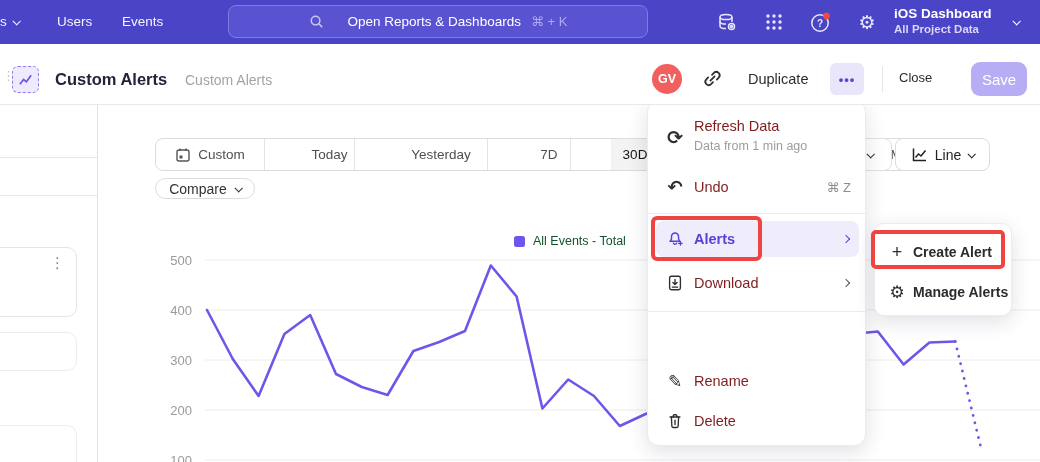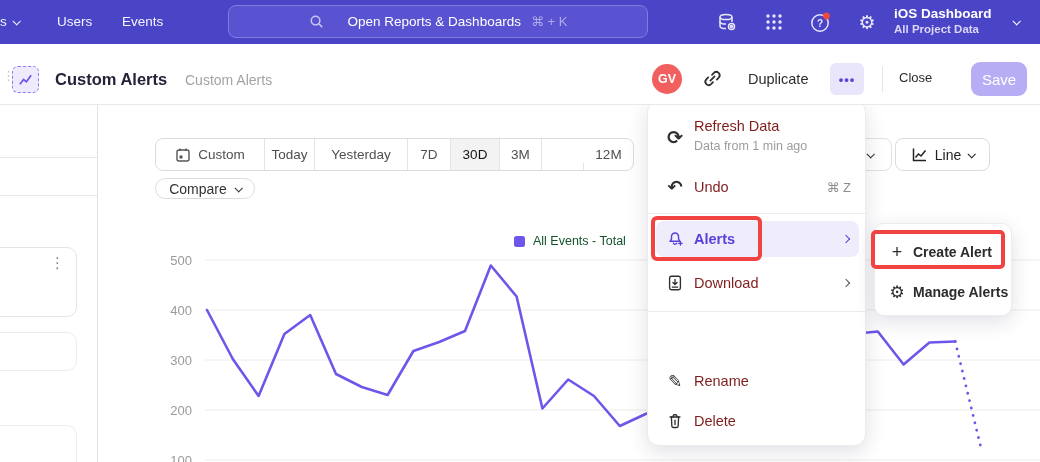--- a/index.html
+++ b/index.html
@@ -34,21 +34,21 @@
   #save-btn { position:absolute; left:971px; top:18px; width:56px; height:34px; border:none; border-radius:9px; color:#fff; font-size:15px; cursor:pointer; }
   #drag-frag { position:absolute; left:2px; top:24px; color:#c4c4c4; font-size:13px; }
 
   
   #sidebar { position:absolute; left:0; top:105px; width:98px; height:357px; background:#fff; border-right:1px solid #e3e3e3; z-index:3; }
   .side-line { position:absolute; left:0; width:97px; height:1px; background:#e8e8e8; }
   .side-card { position:absolute; left:-18px; width:95px; background:#fff; border:1px solid #e4e4e4; border-radius:10px; }
   #side-kebab { position:absolute; left:50px; top:154px; color:#8a8a8a; font-size:15px; letter-spacing:0; line-height:7px; cursor:pointer; }
 
   
-  #date-group { position:absolute; left:155px; top:138px; height:33px; display:flex; border:1px solid #dcdcdc; border-radius:8px; background:#fff; overflow:hidden; z-index:2; }
+  #date-group { position:absolute; left:155px; top:138px; height:33px; display:flex; border:1px solid #dcdcdc; border-radius:8px; background:#fff; overflow:hidden; z-index:2;gap:40px; }
   .seg { display:flex; align-items:center; justify-content:center; gap:7px; font-size:13.5px; color:#4f4f4f; border-right:1px solid #e4e4e4; cursor:pointer; height:100%; }
   .seg:last-child { border-right:none; }
   .seg.sel { background:#f3f3f3; color:#141414; font-weight:normal; }
   #compare-btn { position:absolute; left:155px; top:178px; width:100px; height:21px; border:1px solid #dcdcdc; border-radius:16px; background:#fff; display:flex; align-items:center; justify-content:center; gap:8px; font-size:14px; color:#333; cursor:pointer; z-index:2; }
   #hidden-dd { position:absolute; left:840px; top:138px; width:52px; height:33px; border:1px solid #e0e0e0; border-radius:8px; background:#fff; z-index:2; cursor:pointer; }
   #hidden-dd .chev { position:absolute; right:18px; top:13px; color:#333; }
   #line-btn { position:absolute; left:895px; top:138px; width:95px; height:33px; border:1px solid #dcdcdc; border-radius:8px; background:#fff; display:flex; align-items:center; justify-content:center; gap:7px; font-size:14px; color:#222; cursor:pointer; z-index:2; }
 
   
   #chart-svg { position:absolute; left:0; top:0; width:1040px; height:462px; z-index:1; pointer-events:none; }

